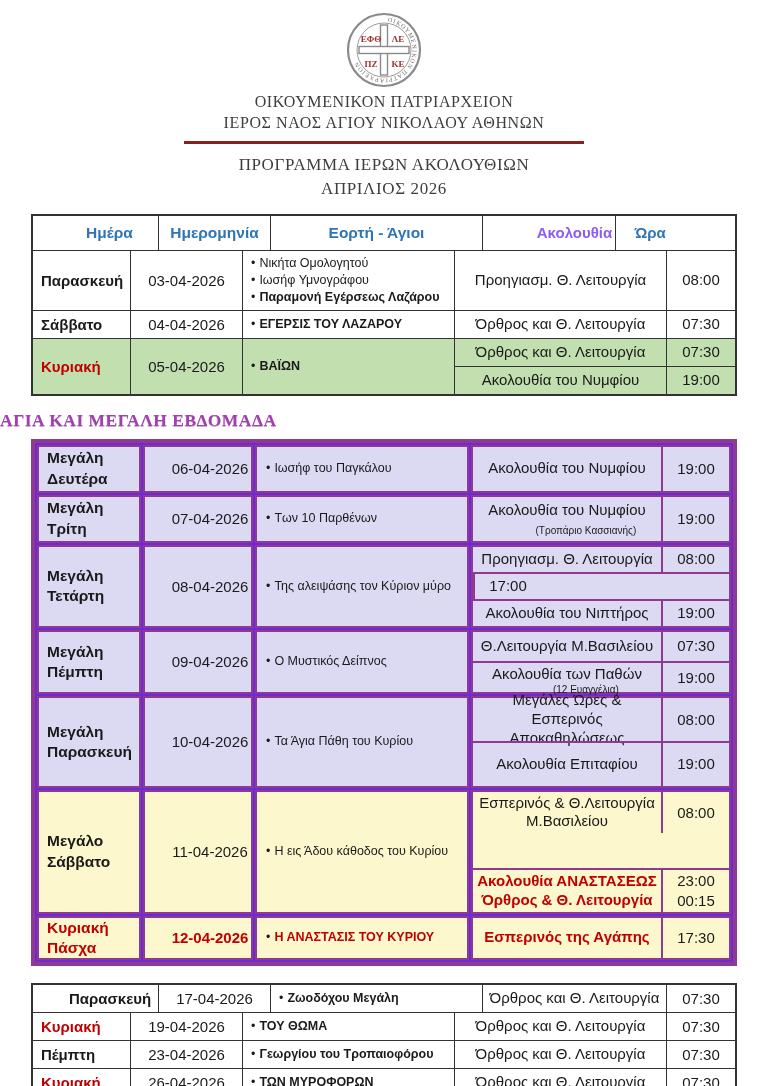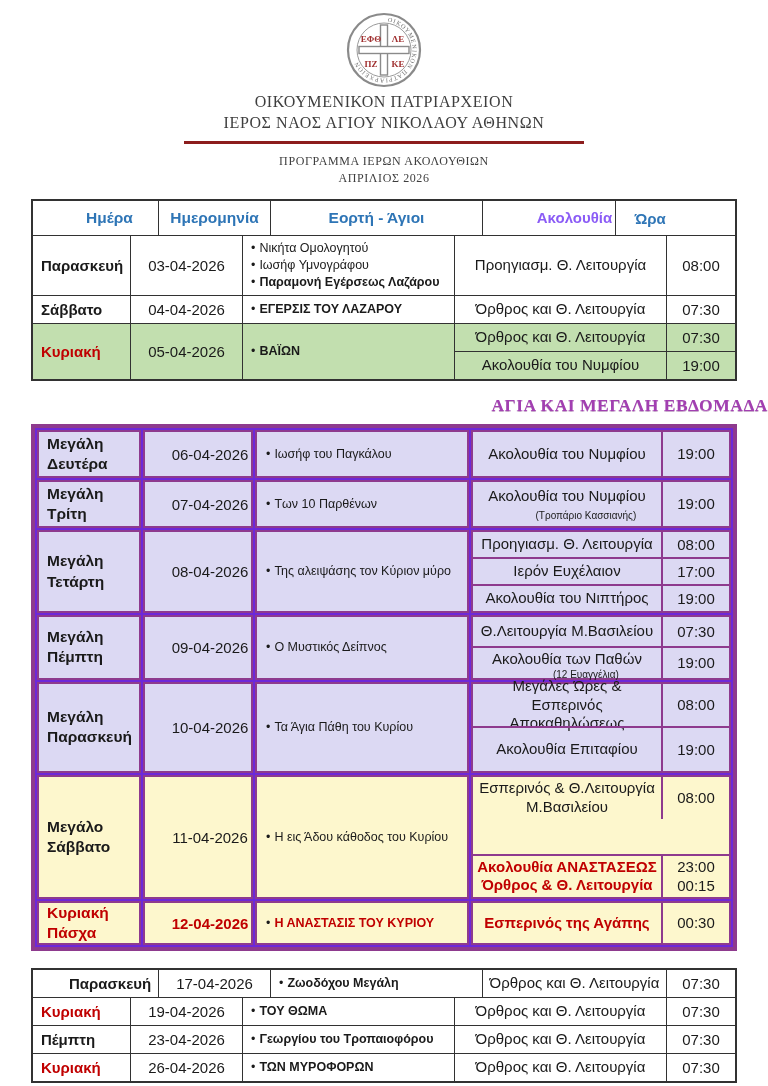--- a/index.html
+++ b/index.html
@@ -8,21 +8,21 @@
 
   
   .seal { display:block; margin:12px auto 4px auto; }
   .org-line, .church-line {
     font-family:"Liberation Serif",serif; text-align:center; color:#3e3e3e;
     font-size:16px; letter-spacing:.6px; line-height:1.3; font-weight:500;
   }
   .red-rule { height:3px; background:#8c1d1d; width:400px; margin:7px auto 9px auto; }
   .doc-title, .doc-subtitle {
     font-family:"Liberation Serif",serif; text-align:center; color:#3e3e3e;
-    font-size:12px; letter-spacing:.6px; line-height:1.45; font-weight:500;
+    font-size:17px; letter-spacing:.6px; line-height:1.45; font-weight:500;
   }
 
   
   .btable { width:702px; margin:12px auto 0 auto; border:2px solid #323232; }
   .btable .row { display:flex; border-top:1.5px solid #323232; align-items:stretch; }
   .btable .row:first-child { border-top:none;margin-left:28px; }
   .cell { border-left:1.5px solid #323232; box-sizing:border-box; }
   .cell:first-child { border-left:none; }
   .c-day   { width:97px;  display:flex; align-items:center; padding-left:8px; font-weight:bold; font-size:15px; }
   .c-date  { width:112px; display:flex; align-items:center; justify-content:center; font-size:15px; }
@@ -35,21 +35,21 @@
   .svc-name { flex:1; display:flex; align-items:center; justify-content:center; font-size:15px; text-align:center; white-space:pre-line; line-height:1.25; padding:2px 3px; }
   .svc-time { width:68px; border-left:1.5px solid #323232; display:flex; align-items:center; justify-content:center; font-size:15px; white-space:pre-line; text-align:center; line-height:1.3; }
   .hdr .cell { display:flex; align-items:center; justify-content:center; color:#2e75b6; font-weight:bold; font-size:15.5px; min-height:34px; padding:0; }
   .row.bg-green { background:#c2dfaf; }
   .txt-red { color:#c00000; }
   .txt-bold { font-weight:bold; }
   .sub-label { font-size:10px; line-height:1.1; display:block;margin-left:35px; }
 
   
   .hw-heading {
-    margin:14px auto 8px auto; text-align:right;
+    margin:14px auto 8px auto; text-align:left;
     font-family:"Liberation Serif",serif; font-weight:bold; font-size:17.5px;
     letter-spacing:.5px; color:#a23fb1; text-shadow:0 1px 0 rgba(100,20,110,.35);
   }
 
   
   .hw { width:706px; margin:0 auto; border:4px solid #8e3a8e; background:#6d28d9; padding:2px; box-sizing:border-box; }
   .hw-row { display:flex; gap:2px; margin-top:2px; align-items:stretch; }
   .hw-row:first-child { margin-top:0; }
   .hcell { border:2px solid #8e3a8e; background:#dcd9f3; box-sizing:border-box; }
   .hw-row.bg-yellow .hcell { background:#fdf7cd;gap:35px; }
@@ -189,21 +189,20 @@
         <div class="hcell h-date">08-04-2026</div>
         <div class="hcell h-feast">
           <div class="feast-item"><span class="blt">•</span><span>Της αλειψάσης τον Κύριον μύρο</span></div>
         </div>
         <div class="hcell h-svc">
           <div class="svc-sub">
             <div class="svc-name">Προηγιασμ. Θ. Λειτουργία</div>
             <div class="svc-time">08:00</div>
           </div>
           <div class="svc-sub">
-            <div class="svc-name">Ιερόν Ευχέλαιον</div>
             <div class="svc-time">17:00</div>
           </div>
           <div class="svc-sub">
             <div class="svc-name">Ακολουθία του Νιπτήρος</div>
             <div class="svc-time">19:00</div>
           </div>
         </div>
       </div>
       <div class="hw-row" style="min-height: 56px;">
         <div class="hcell h-day">Μεγάλη
@@ -264,21 +263,21 @@
       <div class="hw-row bg-yellow" style="min-height: 44px;">
         <div class="hcell h-day txt-red">Κυριακή
 Πάσχα</div>
         <div class="hcell h-date txt-red txt-bold">12-04-2026</div>
         <div class="hcell h-feast">
           <div class="feast-item"><span class="blt">•</span><span class="txt-bold txt-red">Η ΑΝΑΣΤΑΣΙΣ ΤΟΥ ΚΥΡΙΟΥ</span></div>
         </div>
         <div class="hcell h-svc">
           <div class="svc-sub">
             <div class="svc-name txt-red txt-bold">Εσπερινός της Αγάπης</div>
-            <div class="svc-time">00:30</div>
+            <div class="svc-time">17:30</div>
           </div>
         </div>
       </div>
     </div>
 
   <div class="btable" id="after-easter-table" style="margin-top:17px;">
       <div class="row">
         <div class="cell c-day">Παρασκευή</div>
         <div class="cell c-date">17-04-2026</div>
         <div class="cell c-feast">

